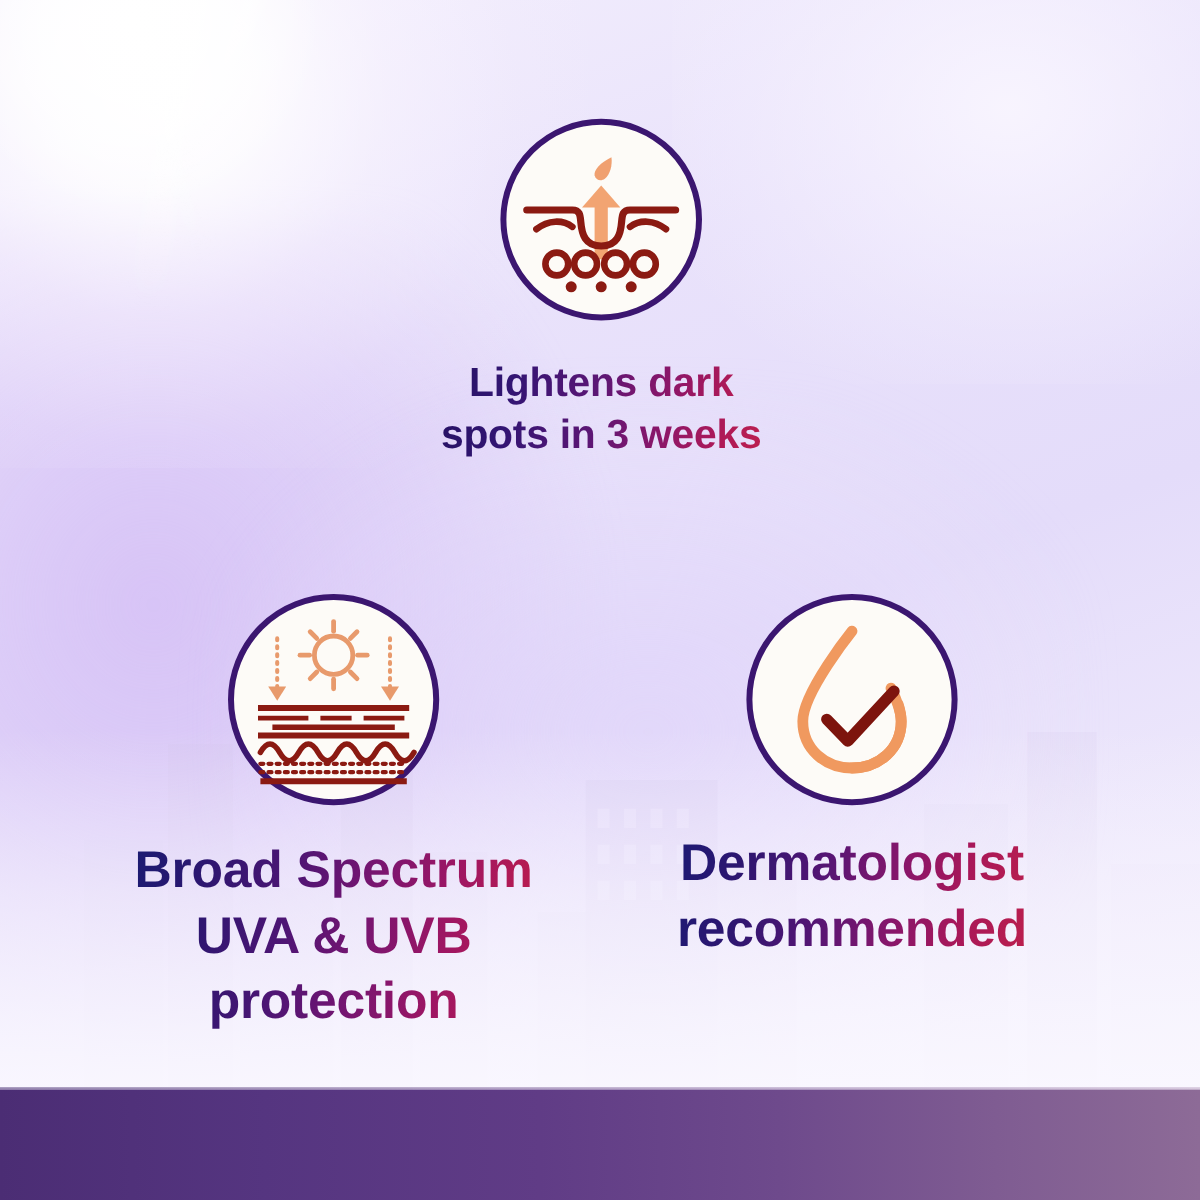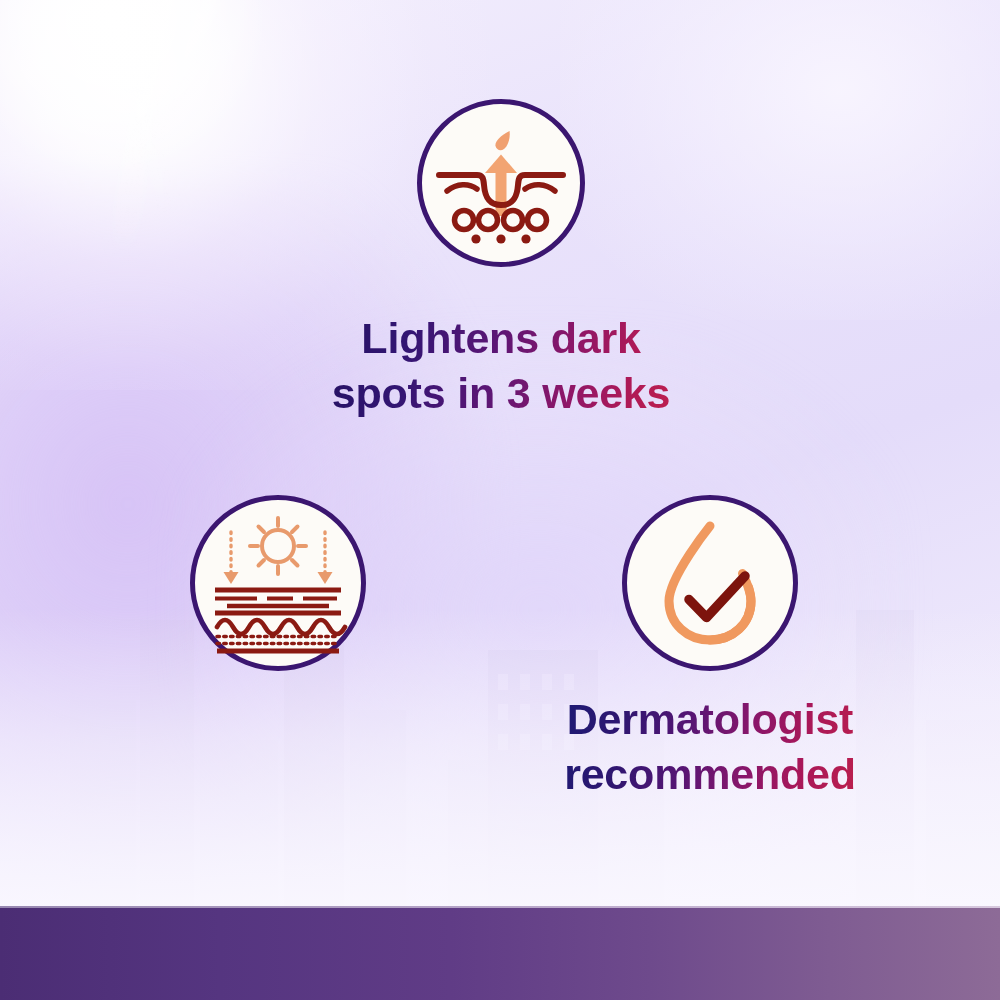--- a/index.html
+++ b/index.html
@@ -106,22 +106,22 @@
     -webkit-background-clip:text;
     color:transparent;
     -webkit-text-fill-color:transparent;
     white-space:pre-line;
   }
 
   
   #feature-1 { left:251px; top:99px; width:500px; }
   #feature-1 .badge { width:168px; height:168px; border:5px solid #3b1670; }
   #feature-1 .feat-title {
-    margin-top:44px;
-    font-size:43px; line-height:1.27;
+    margin-top:31px;
+    font-size:34px; line-height:1.27;
     background-image:linear-gradient(100deg, #261263 0%, #321573 22%, #5c1675 48%, #8e1668 70%, #b01a56 88%, #bc1f4f 100%);
   }
 
   
   #feature-2 { left:28px; top:495px; width:500px; }
   #feature-2 .badge { width:176px; height:176px; border:5px solid #3b1670; }
   #feature-2 .feat-title {
     margin-top:27px;
     font-size:43px; line-height:1.27;
     background-image:linear-gradient(100deg, #1b1b72 0%, #2d1670 18%, #4d1574 38%, #7a1570 58%, #9e1663 76%, #b51b52 92%, #bd2150 100%);
@@ -255,20 +255,23 @@
           <path d="M12 117 q8 -14 16 0 q8 14 16 0 q8 -14 16 0 q8 14 16 0 q8 -14 16 0 q8 14 16 0 q8 -14 16 0 q8 14 16 0" stroke-width="4.6" stroke-linejoin="round" stroke-linecap="round"></path>
 
           <line x1="12" y1="126.5" x2="134" y2="126.5" stroke-width="3.6" stroke-dasharray="2.4 4.4" stroke-linecap="round"></line>
           <line x1="12" y1="133.5" x2="134" y2="133.5" stroke-width="3.6" stroke-dasharray="2.4 4.4" stroke-linecap="round"></line>
 
           <line x1="12" y1="141" x2="134" y2="141" stroke-width="5"></line>
         </g>
       </svg>
     </div>
 
+    <div class="feat-title">Broad Spectrum
+UVA &amp; UVB
+protection</div>
   </div>
 
   <div class="feature" id="feature-3">
 
     <div class="badge">
       <svg width="138" height="138" viewBox="0 0 138 138" aria-hidden="true">
 
         <path d="M69 12 C69 12 28 63 28 87 C28 110 46.5 126 69 126 C91.5 126 110 110 110 87 C110 80 106.6 70 101.5 59.5" fill="none" stroke="#f0995f" stroke-width="9" stroke-linecap="round" stroke-linejoin="round"></path>
         <path d="M107.5 73 C109.2 78.5 110 83.2 110 87 C110 110 91.5 126 69 126" fill="none" stroke="#f0995f" stroke-width="9" stroke-linecap="round"></path>
 

